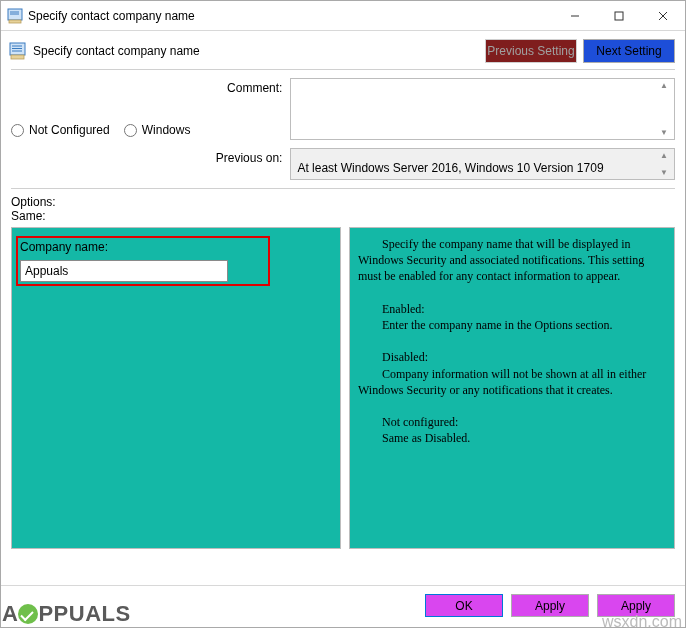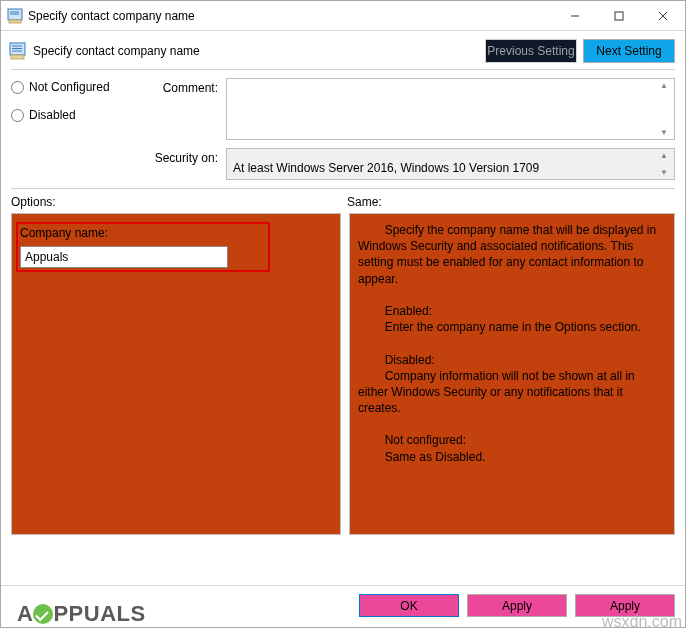--- a/index.html
+++ b/index.html
@@ -56,38 +56,38 @@
   .header-row .policy-icon {
     width: 18px; height: 18px;
     display: flex; align-items: center; justify-content: center;
   }
   .header-row .policy-title { font-size: 12px; color: #000; flex: 1; }
   .header-row .nav-btn {
     width: 92px;
     height: 24px;
     font-size: 12px;
     border: 1px solid #adadad;
-    background: #0ea5e9;
+    background: #1d4ed8;
     cursor: default;
   }
   .header-row .nav-btn.disabled {
     color: #a0a0a0;
     border-color: #d0d0d0;
-    background: #0f172a;
+    background: #7f1d1d;
   }
   .hr { border-top: 1px solid #d0d0d0; margin: 0 10px; }
   
   .top-section {
     display: flex;
     padding: 8px 10px 8px 10px;
     gap: 10px;
   }
   .radios {
     display: flex;
-    flex-direction: column;
+    flex-direction: row;
     gap: 14px;
     padding-top: 2px;
     min-width: 115px;
   }
   .radio-row {
     display: flex;
     align-items: center;
     gap: 5px;
     font-size: 12px;
   }
@@ -128,38 +128,39 @@
     justify-content: space-between;
     top: 2px; bottom: 2px;
     color: #888;
     font-size: 8px;
     align-items: center;
   }
   
   .labels-row {
     display: flex;
     padding: 6px 10px 4px 10px;
+    flex-direction: column;
   }
   .labels-row .lab-left { width: 336px; }
   .labels-row .lab-right { flex: 1; }
   .panels-row {
     display: flex;
     padding: 0 10px 8px 10px;
     gap: 8px;
     flex: 1;
     min-height: 0;
   }
   .panel {
     border: 1px solid #bdbdbd;
-    background: #c2410c;
+    background: #14b8a6;
     height: 322px;
     padding: 8px;
   }
   .panel.options { width: 330px; }
-  .panel.help { flex: 1; overflow: hidden; }
+  .panel.help { flex: 1; overflow: hidden; font-family: Liberation Serif, serif; }
   .highlight-company {
     border: 2px solid #e00000;
     display: inline-block;
     padding: 2px 40px 2px 2px;
     margin-left: -4px;
   }
   .options .field-label { font-size: 12px; margin-bottom: 6px; }
   .options .field-wrap { margin-top: 4px; }
   .options input[type=text] {
     width: 208px;
@@ -176,34 +177,34 @@
   }
   
   .footer {
     display: flex;
     justify-content: flex-end;
     gap: 8px;
     padding: 8px 10px 10px 10px;
     border-top: 1px solid #d8d8d8;
   }
   .footer button {
-    width: 100px;
+    width: 78px;
     height: 23px;
     font-size: 12px;
     border: 1px solid #adadad;
-    background: #ec4899;
+    background: #d946ef;
     cursor: default;
     font-family: inherit;
   }
   .footer button.ok {
     border: 1.5px solid #0078d7;
   }
   .watermark {
     position: absolute;
-    left: 17px;
+    left: 2px;
     bottom: 6px;
     font-size: 22px;
     font-weight: 600;
     color: #5a5a5a;
     font-family: Arial, sans-serif;
     letter-spacing: 0.5px;
     text-align: center;
   }
   .watermark .bullet {
     display:inline-block;
@@ -283,37 +284,37 @@
   <div class="hr"></div>
 
   <div class="top-section">
     <div class="radios">
       <label class="radio-row">
         <input type="radio" name="state" style="">
         <span>Not Configured</span>
       </label>
       <label class="radio-row">
         <input type="radio" name="state" style="">
-        <span>Disabled</span>
+        <span>Windows</span>
       </label>
     </div>
 
     <div class="meta-col">
       <div class="meta-row">
         <div class="meta-label">Comment:</div>
         <div class="comment-box">
           <span></span>
           <div class="scroll-hint">
               <span>▲</span>
               <span>▼</span>
             </div>
         </div>
       </div>
       <div class="meta-row">
-        <div class="meta-label">Security on:</div>
+        <div class="meta-label">Previous on:</div>
         <div class="supported-box">
           <span>At least Windows Server 2016, Windows 10 Version 1709</span>
           <div class="scroll-hint">
               <span>▲</span>
               <span>▼</span>
             </div>
         </div>
       </div>
     </div>
   </div>

